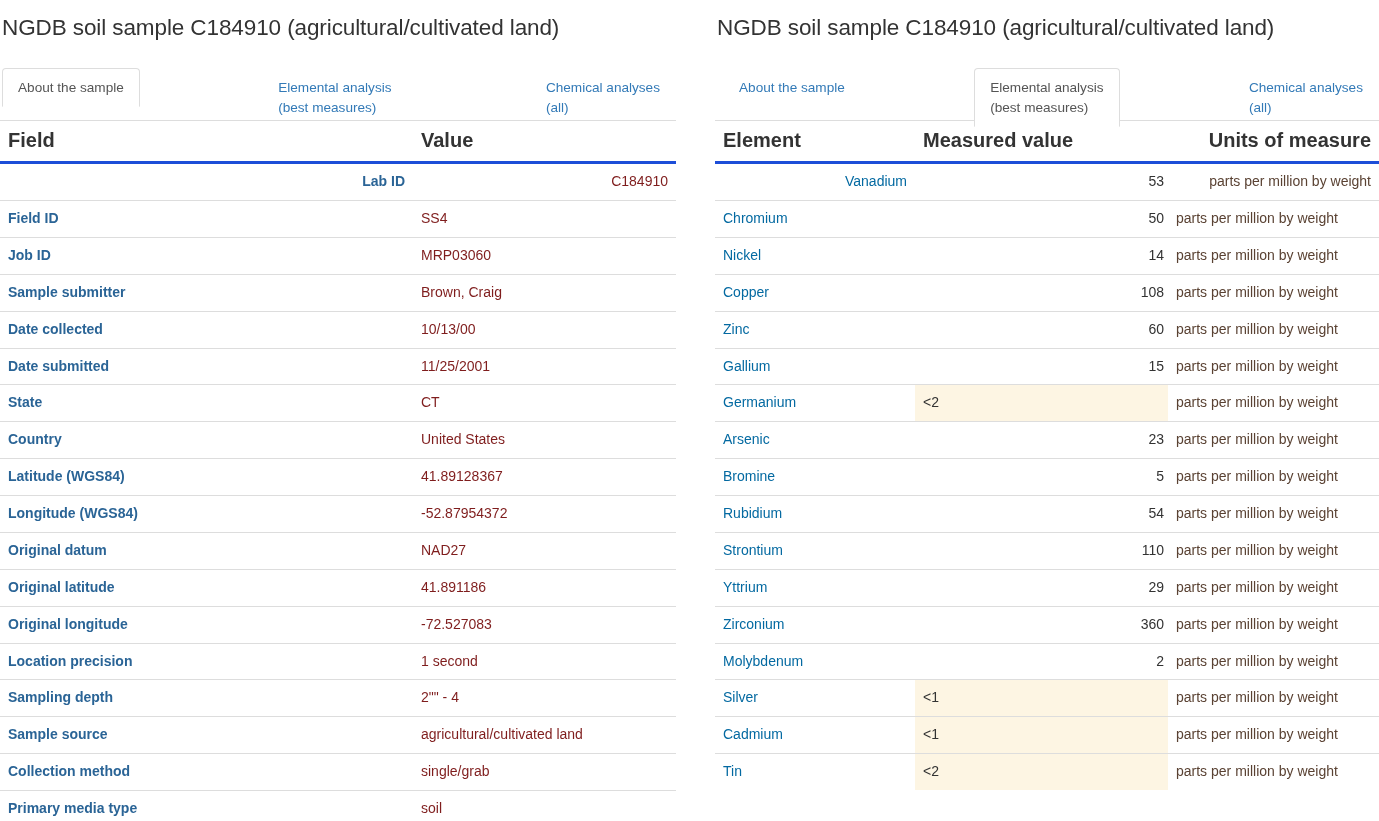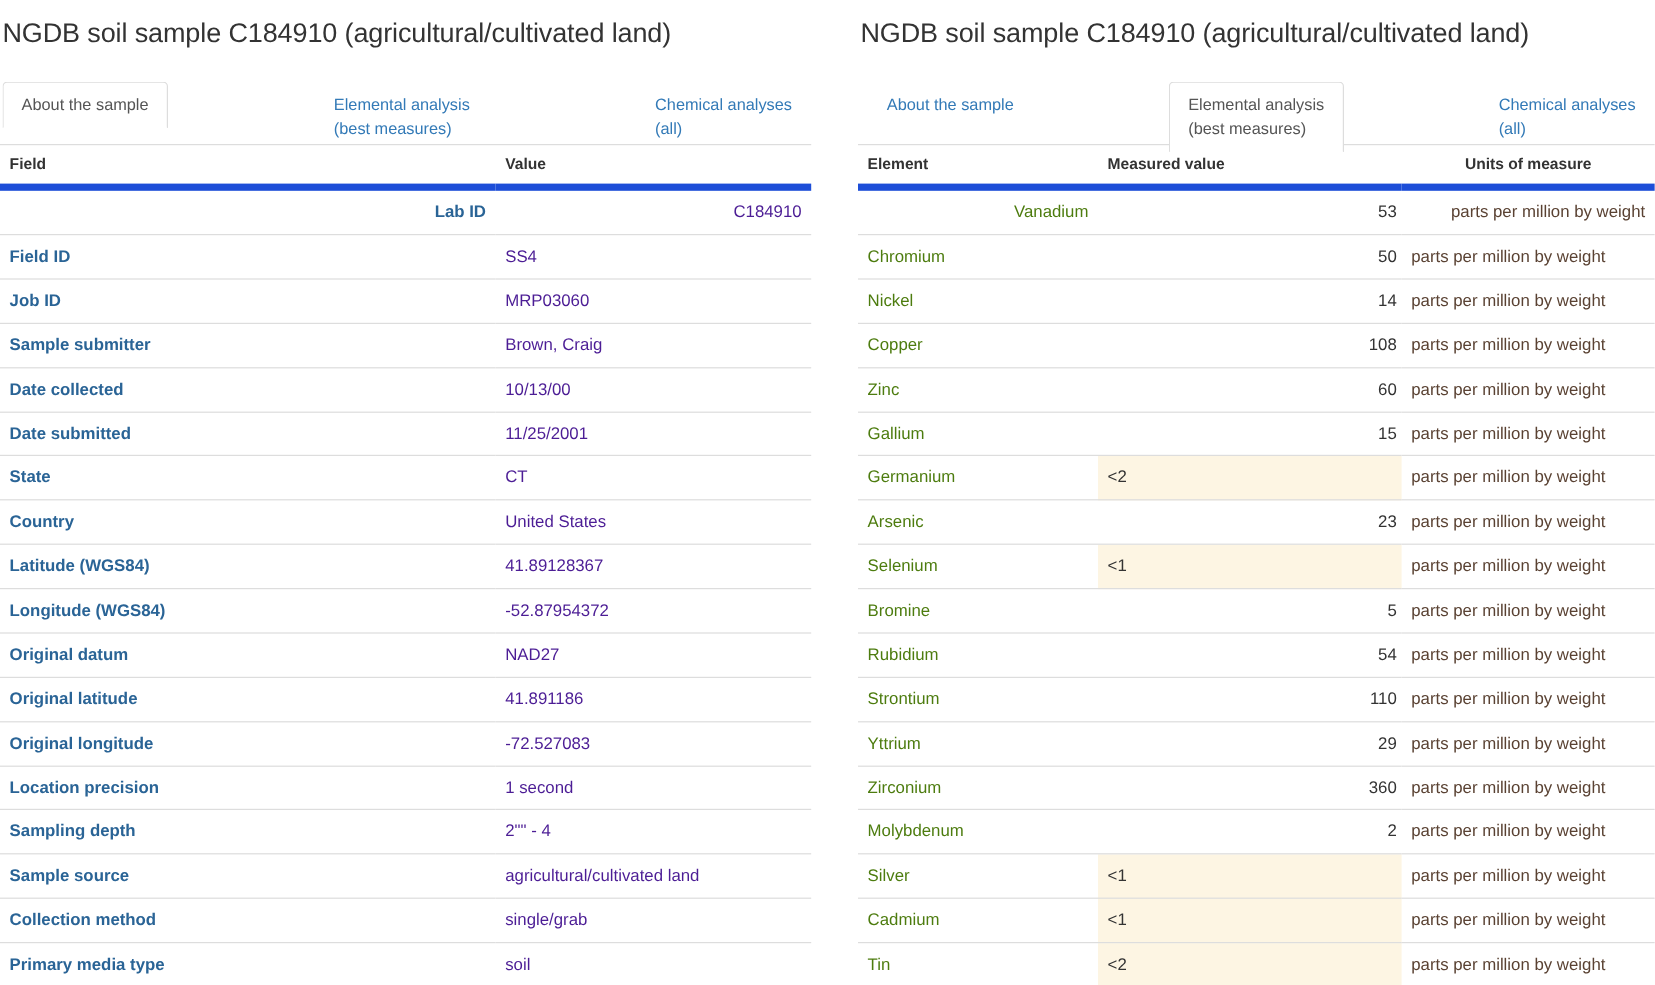--- a/index.html
+++ b/index.html
@@ -86,50 +86,50 @@
     width: 100%;
     border-collapse: collapse;
     table-layout: fixed;
     font-size: 14px;
   }
   table.data th {
     text-align: left;
     font-weight: bold;
     color: #333333;
     padding: 8px 8px 9px 8px;
-    border-bottom: 6px solid #1d4ed8;
-    font-size: 13px;
+    border-bottom: 3px solid #1d4ed8;
+    font-size: 20px;
     vertical-align: bottom;
   }
   table.data td {
     padding: 8px 8px 8px 8px;
     border-top: 1px solid #dddddd;
     vertical-align: top;
     font-size: 14px;
     line-height: 1.42;
     color: #333333;
   }
   table.data tr:first-child td { border-top: none; text-align: right; }
 
   
   .tbl-about col.c-field { width: 413px; }
   .tbl-about col.c-value { width: auto; }
   .tbl-about td.field-name {
     color: #2a6496;
     font-weight: bold;
   }
-  .tbl-about td.field-value { color: #4c1d95; }
+  .tbl-about td.field-value { color: #7f1d1d; }
 
   
   .tbl-elem col.c-elem  { width: 200px; }
   .tbl-elem col.c-meas  { width: 253px; }
   .tbl-elem col.c-units { width: auto; }
   .tbl-elem th.h-meas { text-align: left; padding-left: 8px; }
-  .tbl-elem th.h-units { text-align: center; padding-left: 8px; }
-  .tbl-elem td.elem-name { color: #4d7c0f; }
+  .tbl-elem th.h-units { text-align: right; padding-left: 8px; }
+  .tbl-elem td.elem-name { color: #0369a1; }
   .tbl-elem td.meas-val {
     text-align: right;
     padding-right: 4px;
     color: #333333;
   }
   .tbl-elem td.meas-val.qualified {
     text-align: left;
     padding-left: 8px;
     background: #fdf5e3;
   }
@@ -314,25 +314,20 @@
             <td class="elem-name">Germanium</td>
             <td class="meas-val qualified">&lt;2</td>
             <td class="units unitbrown">parts per million by weight</td>
           </tr>
           <tr>
             <td class="elem-name">Arsenic</td>
             <td class="meas-val">23</td>
             <td class="units unitbrown">parts per million by weight</td>
           </tr>
           <tr>
-            <td class="elem-name">Selenium</td>
-            <td class="meas-val qualified">&lt;1</td>
-            <td class="units unitbrown">parts per million by weight</td>
-          </tr>
-          <tr>
             <td class="elem-name">Bromine</td>
             <td class="meas-val">5</td>
             <td class="units unitbrown">parts per million by weight</td>
           </tr>
           <tr>
             <td class="elem-name">Rubidium</td>
             <td class="meas-val">54</td>
             <td class="units unitbrown">parts per million by weight</td>
           </tr>
           <tr>

